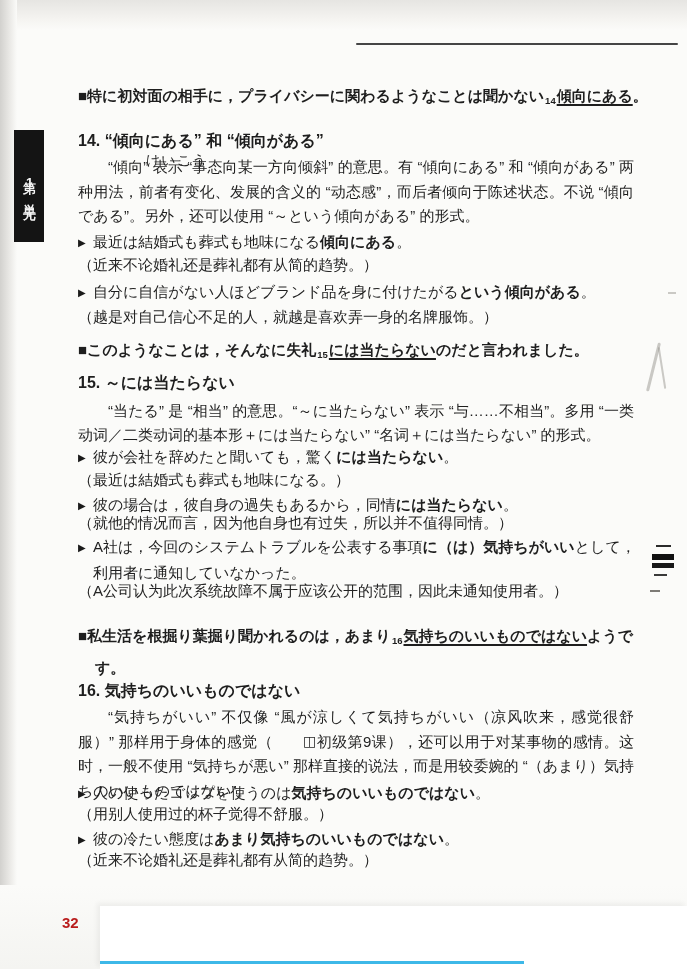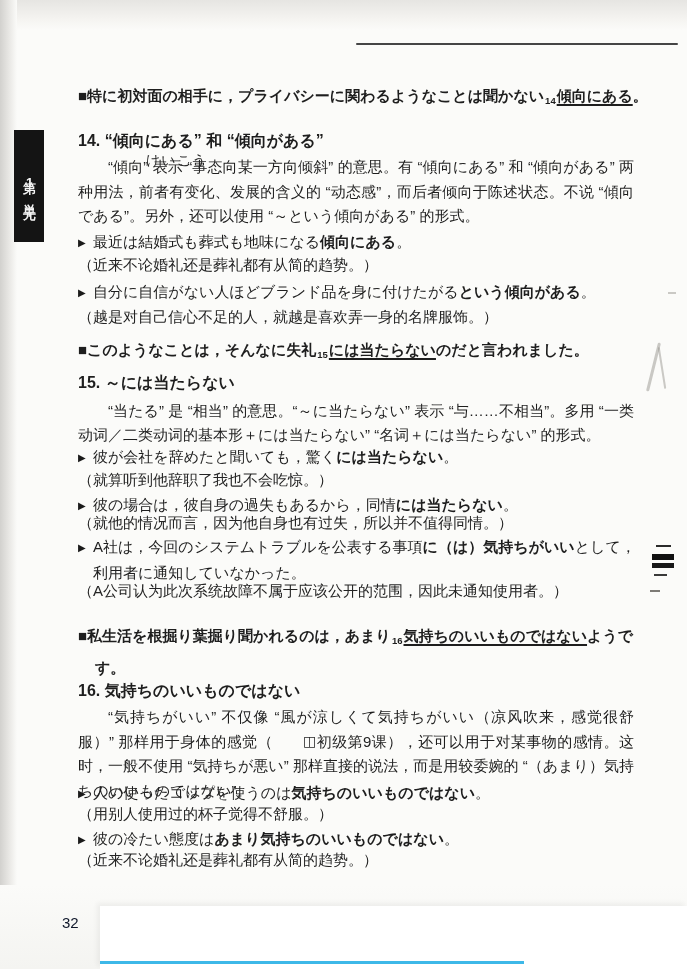--- a/index.html
+++ b/index.html
@@ -38,22 +38,22 @@
   .mk{display:inline-block;width:15px;font-size:10px;transform:translateY(-1.5px);
     color:#1a1a1a;text-indent:0;}
   .cn{line-height:22px;color:#242424;}
   .ref{font-size:9.5px;vertical-align:-3px;font-weight:bold;padding:0 1px;}
   .uline{text-decoration:underline;text-decoration-thickness:1.5px;text-underline-offset:3px;}
   .rb{position:relative;}
   .furi{position:absolute;top:-10px;left:3px;font-size:14px;font-style:normal;
     letter-spacing:1px;white-space:nowrap;color:#2a2a2a;}
   .book{display:inline-block;font-size:14px;transform:translateY(-1px);}
 
-  .page-num{position:absolute;left:62px;top:914px;font-size:15px;font-weight:normal;
-    color:#0f172a;z-index:5;}
+  .page-num{position:absolute;left:62px;top:914px;font-size:15px;font-weight:bold;
+    color:#b91c1c;z-index:5;}
 
   
   .art{position:absolute;z-index:1;}
   .sc1{left:652px;top:342px;width:3px;height:50px;background:#97958f;opacity:.5;
     transform:rotate(14deg);border-radius:2px;}
   .sc2{left:661px;top:347px;width:2px;height:42px;background:#8d8b85;opacity:.45;
     transform:rotate(-9deg);border-radius:2px;}
   .sc3{left:668px;top:292px;width:8px;height:2px;background:#aaa8a2;opacity:.6;}
   .dm1{left:656px;top:545px;width:15px;height:2px;background:#2b2b2b;}
   .dm2{left:652px;top:554px;width:22px;height:6px;background:#111;}
@@ -90,21 +90,21 @@
   <p class="ex" style="top:265px"><span class="mk">▶</span><span>自分に自信がない人ほどブランド品を身に付けたがる</span><b>という傾向がある</b><span>。</span></p>
   <p class="cn" style="top:292px">（越是对自己信心不足的人，就越是喜欢弄一身的名牌服饰。）</p>
 
   <p class="intro" style="top:322px"><span>■このようなことは，そんなに失礼</span><span class="ref">15</span><span class="uline">には当たらない</span><span>のだと言われました。</span></p>
 
   <div class="h" style="top:357px">15. ～には当たらない</div>
 
   <p class="para" style="top:385px;line-height:23.5px">“当たる” 是 “相当” 的意思。“～に当たらない” 表示 “与……不相当”。多用 “一类动词／二类动词的基本形＋には当たらない” “名词＋には当たらない” 的形式。</p>
 
   <p class="ex" style="top:430px"><span class="mk">▶</span><span>彼が会社を辞めたと聞いても，驚く</span><b>には当たらない</b><span>。</span></p>
-  <p class="cn" style="top:455px">（就算听到他辞职了我也不会吃惊。）</p>
+  <p class="cn" style="top:455px">（最近は結婚式も葬式も地味になる。）</p>
 
   <p class="ex" style="top:478px"><span class="mk">▶</span><span>彼の場合は，彼自身の過失もあるから，同情</span><b>には当たらない</b><span>。</span></p>
   <p class="cn" style="top:498px">（就他的情况而言，因为他自身也有过失，所以并不值得同情。）</p>
 
   <p class="ex" style="top:521px;line-height:24px"><span class="mk">▶</span><span>A社は，今回のシステムトラブルを公表する事項</span><b>に（は）気持ちがいい</b><span>として，利用者に通知していなかった。</span></p>
   <p class="cn" style="top:566px">（A公司认为此次系统故障不属于应该公开的范围，因此未通知使用者。）</p>
 
   <p class="intro" style="top:608px"><span>■私生活を根掘り葉掘り聞かれるのは，あまり</span><span class="ref">16</span><span class="uline">気持ちのいいものではない</span><span>ようです。</span></p>
 
   <div class="h" style="top:665px">16. 気持ちのいいものではない</div>

